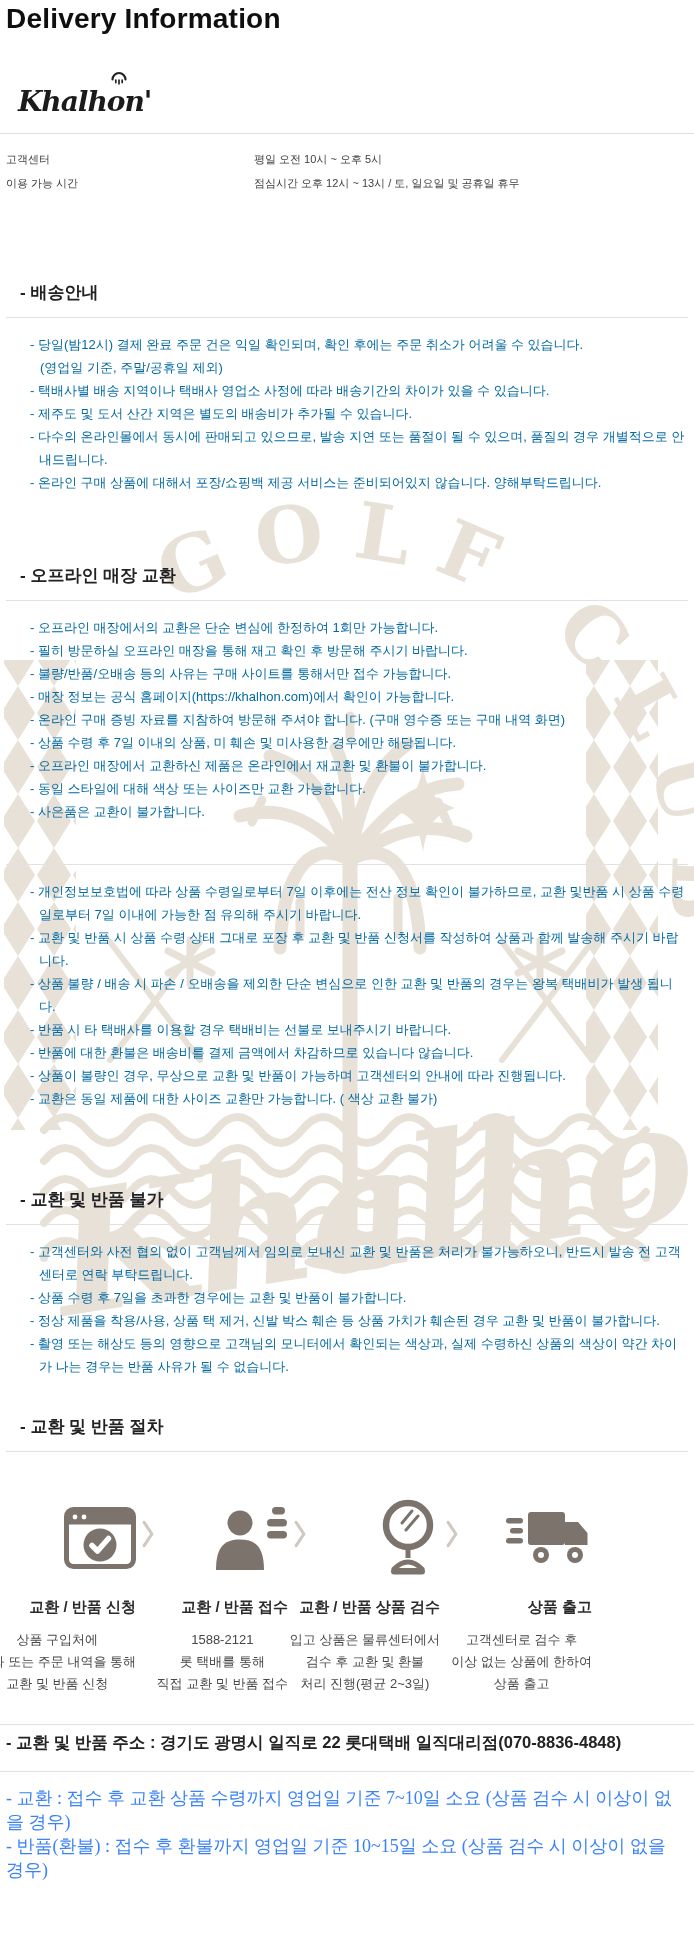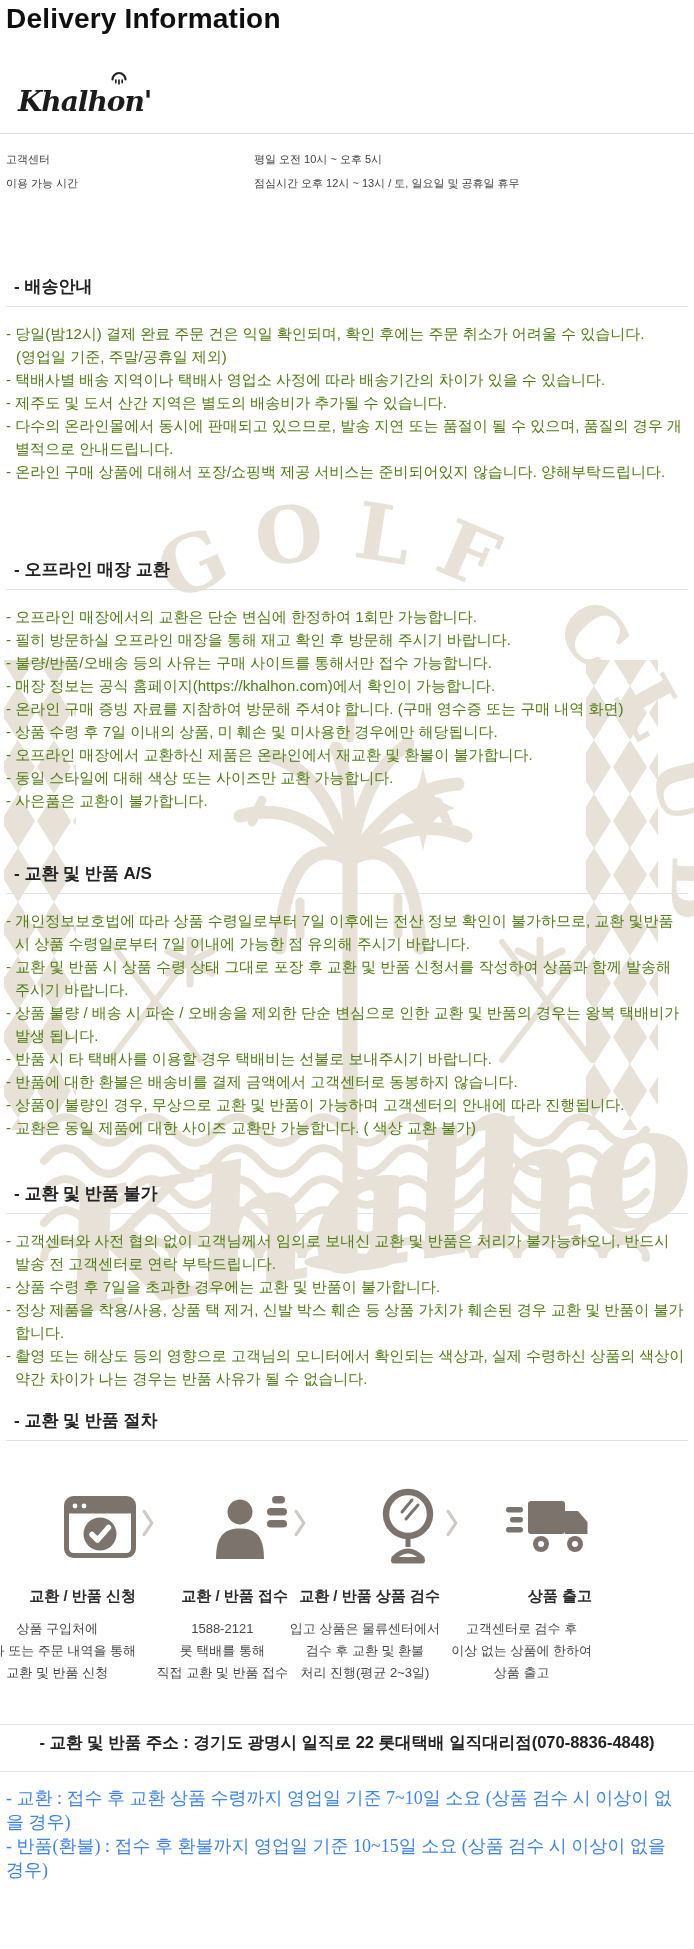--- a/index.html
+++ b/index.html
@@ -15,23 +15,23 @@
   .logo-mark{margin-left:92px;height:17px;}
   .logo-text{font-family:"DejaVu Serif","Liberation Serif",serif;font-style:italic;font-weight:bold;
              font-size:28px;color:#1b1b1b;letter-spacing:-1px;line-height:30px;}
   .hr{border-top:1px solid #dedede;height:0;}
   .hr2{border-top:1px solid #e3e1e0;height:0;}
   
   .cc{display:flex;font-size:11px;line-height:24px;color:#3e3e3e;}
   .cc .l{width:248px;}
   
   .sec{z-index:1;}
-  .sec h2{margin:8px;font-size:17px;font-weight:bold;color:#222;line-height:21px;}
+  .sec h2{margin:14px;font-size:17px;font-weight:bold;color:#222;line-height:21px;}
   .sec .hr2{margin-top:9px;}
-  .items{margin-top:15px;font-size:15px;line-height:23px;color:#4d7c0f;}
+  .items{margin-top:15px;font-size:13px;line-height:23px;color:#0369a1;margin-left:24px;}
   .item{padding-left:9px;text-indent:-9px;}
   .item.cont{padding-left:10px;text-indent:0;}
   
   .steps{display:flex;margin-top:46px;margin-left:2px;}
   .step{width:128px;flex:none;display:flex;flex-direction:column;align-items:flex-end;}
   .chev{width:14px;flex:none;margin:16px 5px 0 5px;}
   .ic{height:80px;display:flex;align-items:center;justify-content:center;}
   .step-label{margin-top:20px;font-size:15px;font-weight:bold;color:#2a2a2a;white-space:nowrap;}
   .step-desc{margin-top:12px;font-size:13px;line-height:22px;color:#474747;text-align:center;}
   .step-desc div{white-space:nowrap;}
@@ -163,28 +163,27 @@
       <div class="item">- 매장 정보는 공식 홈페이지(https://khalhon.com)에서 확인이 가능합니다.</div>
       <div class="item">- 온라인 구매 증빙 자료를 지참하여 방문해 주셔야 합니다. (구매 영수증 또는 구매 내역 화면)</div>
       <div class="item">- 상품 수령 후 7일 이내의 상품, 미 훼손 및 미사용한 경우에만 해당됩니다.</div>
       <div class="item">- 오프라인 매장에서 교환하신 제품은 온라인에서 재교환 및 환불이 불가합니다.</div>
       <div class="item">- 동일 스타일에 대해 색상 또는 사이즈만 교환 가능합니다.</div>
       <div class="item">- 사은품은 교환이 불가합니다.</div>
     </div>
   </div>
 
   <div class="abs pad sec" style="top:855px;">
-    <h2>- 교환 및 반품 A/S</h2>
     <div class="hr2"></div>
     <div class="items">
       <div class="item">- 개인정보보호법에 따라 상품 수령일로부터 7일 이후에는 전산 정보 확인이 불가하므로, 교환 및반품 시 상품 수령일로부터 7일 이내에 가능한 점 유의해 주시기 바랍니다.</div>
       <div class="item">- 교환 및 반품 시 상품 수령 상태 그대로 포장 후 교환 및 반품 신청서를 작성하여 상품과 함께 발송해 주시기 바랍니다.</div>
       <div class="item">- 상품 불량 / 배송 시 파손 / 오배송을 제외한 단순 변심으로 인한 교환 및 반품의 경우는 왕복 택배비가 발생 됩니다.</div>
       <div class="item">- 반품 시 타 택배사를 이용할 경우 택배비는 선불로 보내주시기 바랍니다.</div>
-      <div class="item">- 반품에 대한 환불은 배송비를 결제 금액에서 고객센터로 동봉하지 않습니다.</div>
+      <div class="item">- 반품에 대한 환불은 배송비를 결제 금액에서 차감하므로 있습니다 않습니다.</div>
       <div class="item">- 상품이 불량인 경우, 무상으로 교환 및 반품이 가능하며 고객센터의 안내에 따라 진행됩니다.</div>
       <div class="item">- 교환은 동일 제품에 대한 사이즈 교환만 가능합니다. ( 색상 교환 불가)</div>
     </div>
   </div>
 
   <div class="abs pad sec" style="top:1175px;">
     <h2>- 교환 및 반품 불가</h2>
     <div class="hr2"></div>
     <div class="items">
       <div class="item">- 고객센터와 사전 협의 없이 고객님께서 임의로 보내신 교환 및 반품은 처리가 불가능하오니, 반드시 발송 전 고객센터로 연락 부탁드립니다.</div>
@@ -292,21 +291,21 @@
           <div>고객센터로 검수 후</div>
           <div>이상 없는 상품에 한하여</div>
           <div>상품 출고</div>
         </div>
       </div>
 
     </div>
   </div>
 
   <div class="abs hr2 z1" style="top:1724px;"></div>
-  <div class="abs pad z1" style="top:1732px;text-align:center;">
+  <div class="abs pad z1" style="top:1732px;">
     <div class="addr">- 교환 및 반품 주소 : 경기도 광명시 일직로 22 롯대택배 일직대리점(070-8836-4848)</div>
   </div>
   <div class="abs hr2 z1" style="top:1771px;"></div>
   <div class="abs pad z1 notes" style="top:1786px;">
     <div>- 교환 : 접수 후 교환 상품 수령까지 영업일 기준 7~10일 소요 (상품 검수 시 이상이 없을 경우)</div>
     <div>- 반품(환불) : 접수 후 환불까지 영업일 기준 10~15일 소요 (상품 검수 시 이상이 없을 경우)</div>
   </div>
 
 </div>
 

